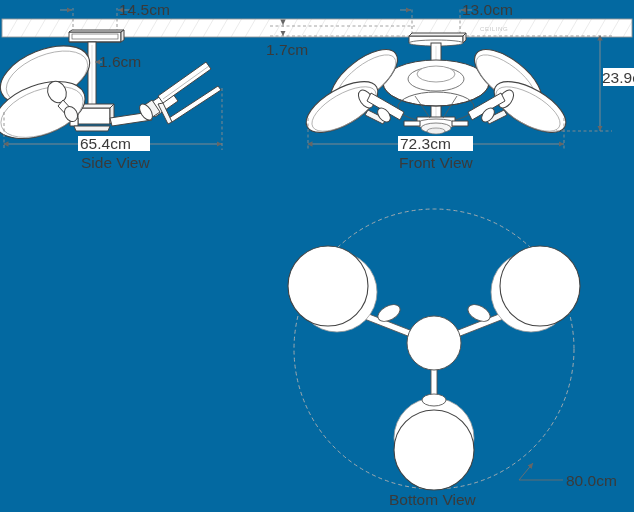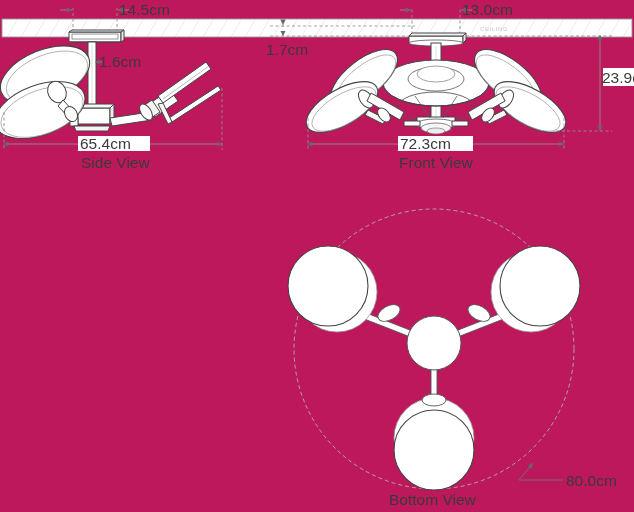--- a/index.html
+++ b/index.html
@@ -4,21 +4,21 @@
 <style>
   html, body {
     margin: 0;
     padding: 0;
     background: #ffffff;
   }
   #sheet {
     position: relative;
     width: 634px;
     height: 512px;
-    background: #be185d;
+    background: #0369a1;
     font-family: "Liberation Sans", sans-serif;
     overflow: hidden;
   }
   #sheet svg {
     position: absolute;
     left: 0;
     top: 0;
   }
   .dimtext {
     font-family: "Liberation Sans", sans-serif;

